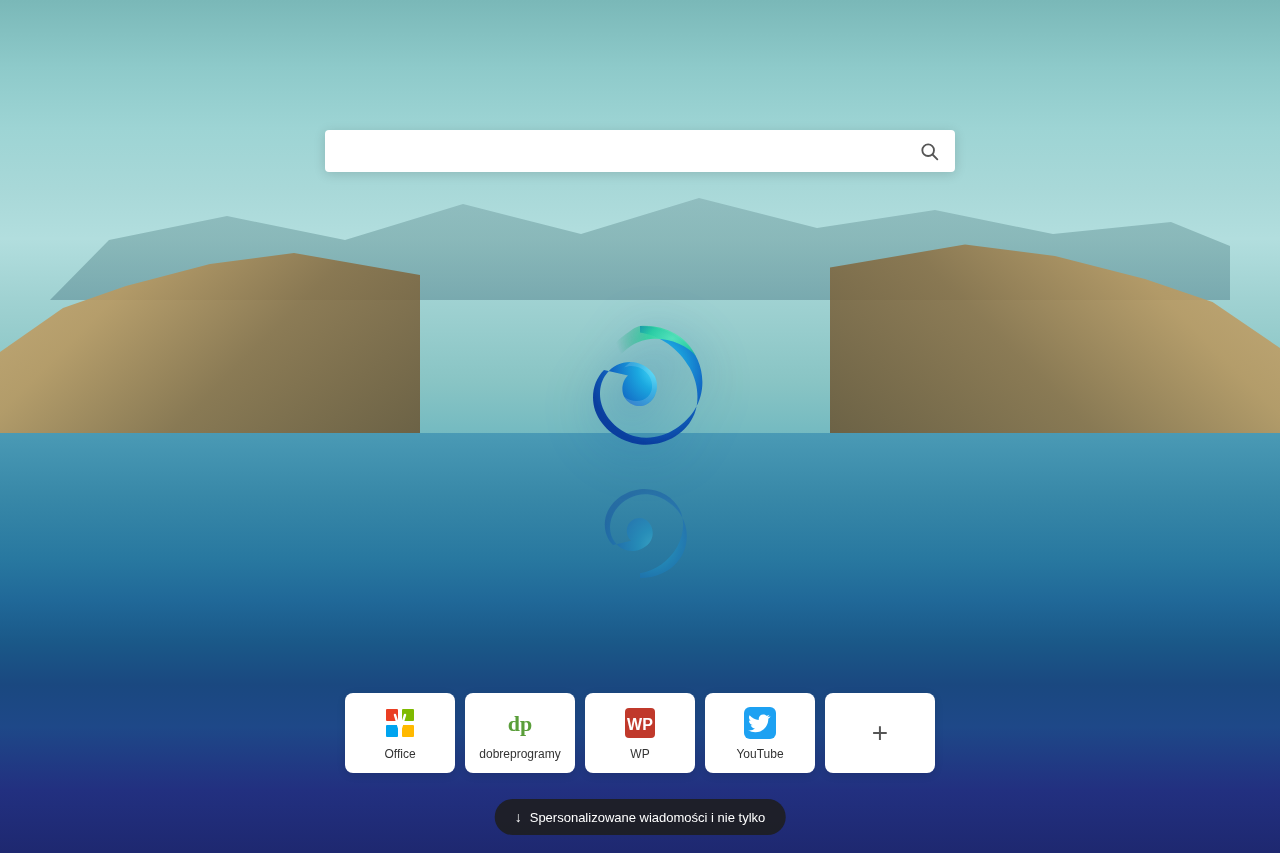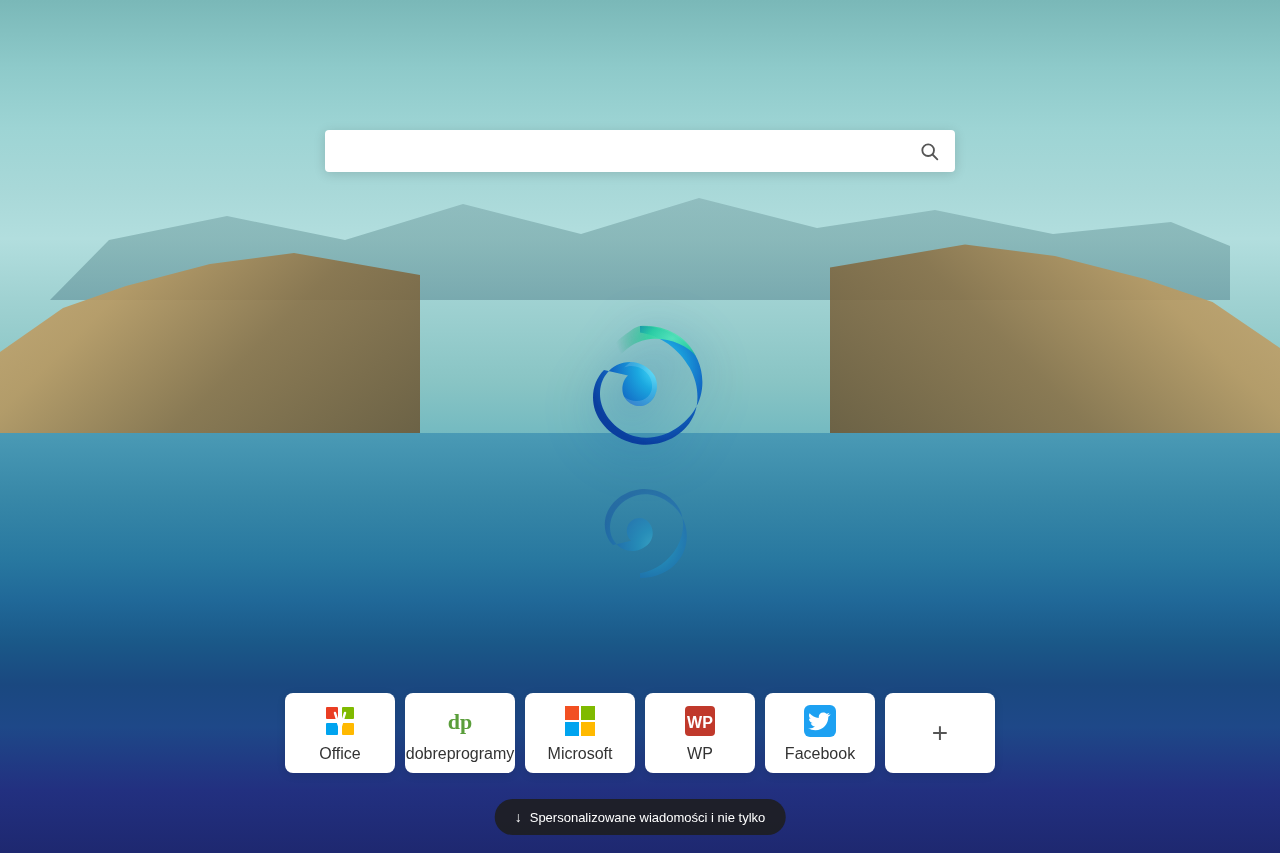--- a/index.html
+++ b/index.html
@@ -201,21 +201,21 @@
 
     .quick-link-icon {
       width: 36px;
       height: 36px;
       display: flex;
       align-items: center;
       text-decoration: underline;
     }
 
     .quick-link-label {
-      font-size: 16px;
+      font-size: 12px;
       color: #333;
       text-align: center;
     }
 
     
     .add-card {
       width: 110px;
       height: 80px;
       background: white;
       border-radius: 8px;
@@ -385,52 +385,41 @@
 
   <div class="quick-link-card">
     <div class="quick-link-icon">
       <svg width="36" height="36" viewBox="0 0 36 36">
         <text x="18" y="26" text-anchor="middle" font-family="Georgia, serif" font-size="22" font-weight="bold" fill="#5a9e3a">dp</text>
       </svg>
     </div>
     <span class="quick-link-label">dobreprogramy</span>
   </div>
 
-  <div class="quick-link-card">
-    <div class="quick-link-icon">
-      <svg width="36" height="36" viewBox="0 0 36 36">
-        <rect x="3" y="3" width="14" height="14" fill="#f25022"></rect>
-        <rect x="19" y="3" width="14" height="14" fill="#7fba00"></rect>
-        <rect x="3" y="19" width="14" height="14" fill="#00a4ef"></rect>
-        <rect x="19" y="19" width="14" height="14" fill="#ffb900"></rect>
-      </svg>
-    </div>
-    <span class="quick-link-label">Microsoft</span>
-  </div>
 
   <div class="quick-link-card">
     <div class="quick-link-icon">
       <svg width="36" height="36" viewBox="0 0 36 36">
         <rect x="3" y="3" width="30" height="30" rx="4" fill="#c0392b"></rect>
         <text x="18" y="25" text-anchor="middle" font-family="Arial, sans-serif" font-size="16" font-weight="bold" fill="white">WP</text>
       </svg>
     </div>
     <span class="quick-link-label">WP</span>
   </div>
 
 
 
   <div class="quick-link-card">
     <div class="quick-link-icon">
       <svg width="36" height="36" viewBox="0 0 36 36">
         <rect x="2" y="2" width="32" height="32" rx="6" fill="#1da1f2"></rect>
         <path d="M28 11.5c-.8.4-1.7.6-2.6.7.9-.6 1.6-1.5 2-2.5-.9.5-1.9.9-2.9 1.1-.8-.9-2-1.4-3.3-1.4-2.5 0-4.5 2-4.5 4.5 0 .4 0 .7.1 1-3.7-.2-7-2-9.2-4.7-.4.6-.6 1.4-.6 2.2 0 1.5.8 2.9 2 3.7-.7 0-1.4-.2-2-.5v.1c0 2.2 1.5 4 3.6 4.4-.4.1-.7.2-1.1.2-.3 0-.6 0-.8-.1.6 1.8 2.3 3.1 4.3 3.2-1.6 1.2-3.5 2-5.6 2-.4 0-.7 0-1.1-.1 2 1.3 4.4 2 7 2 8.4 0 13-7 13-13v-.6c.9-.6 1.7-1.4 2.3-2.3z" fill="white"></path>
       </svg>
     </div>
-    <span class="quick-link-label">Facebook</span>
+    <span class="quick-link-label">YouTube</span>
   </div>
 
   <div class="add-card">
     <span class="add-plus">+</span>
   </div>
 
 </div>
 
 <div class="bottom-bar">
   <span class="down-arrow">↓</span>

